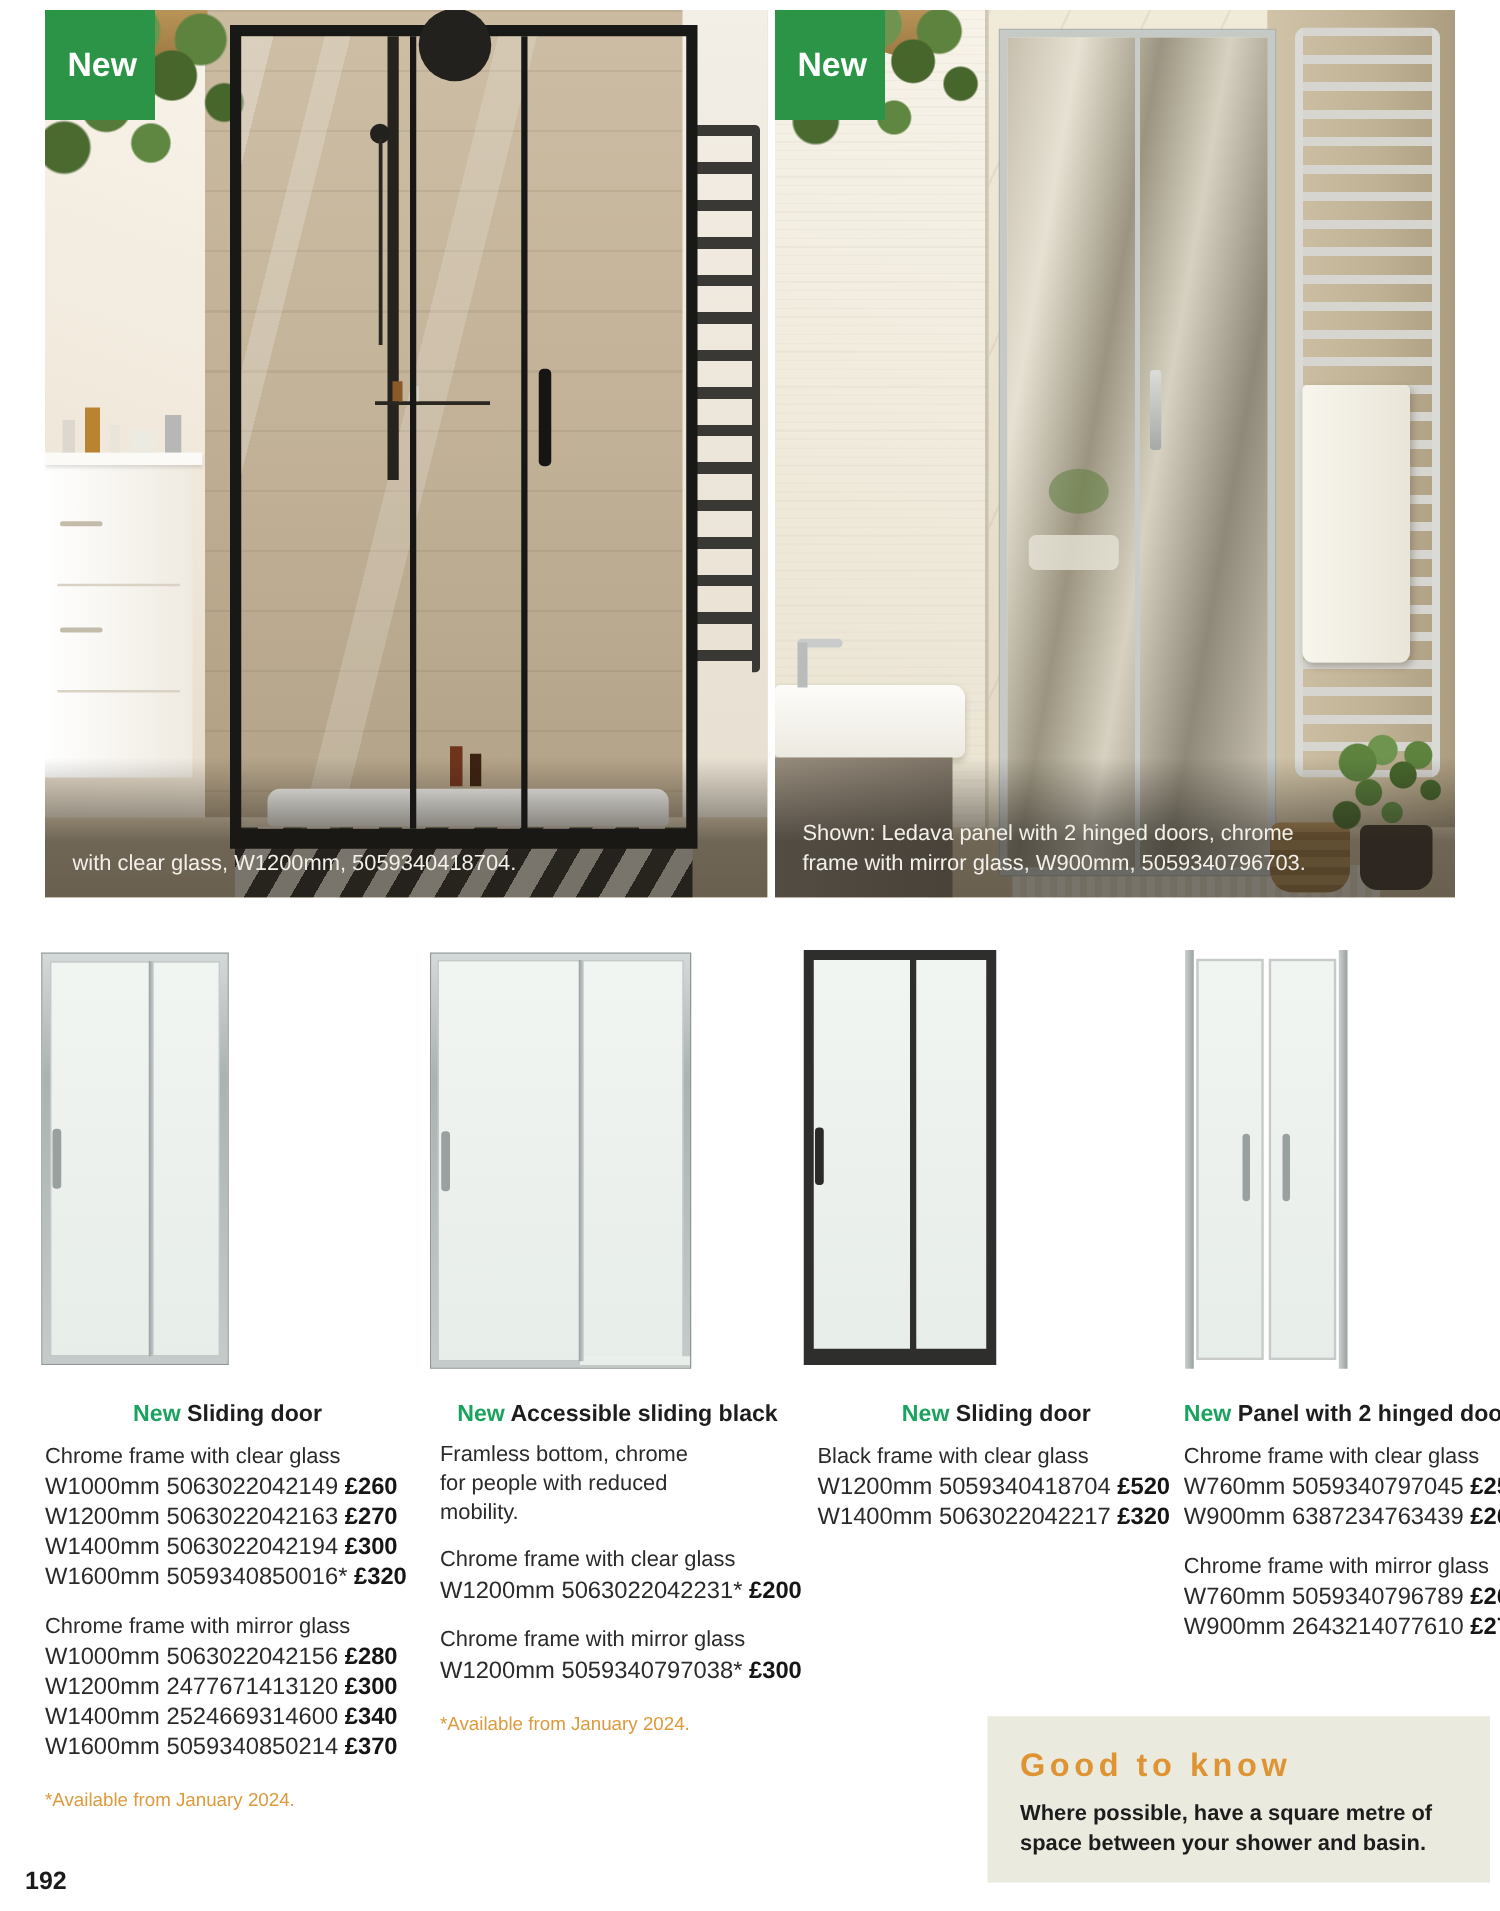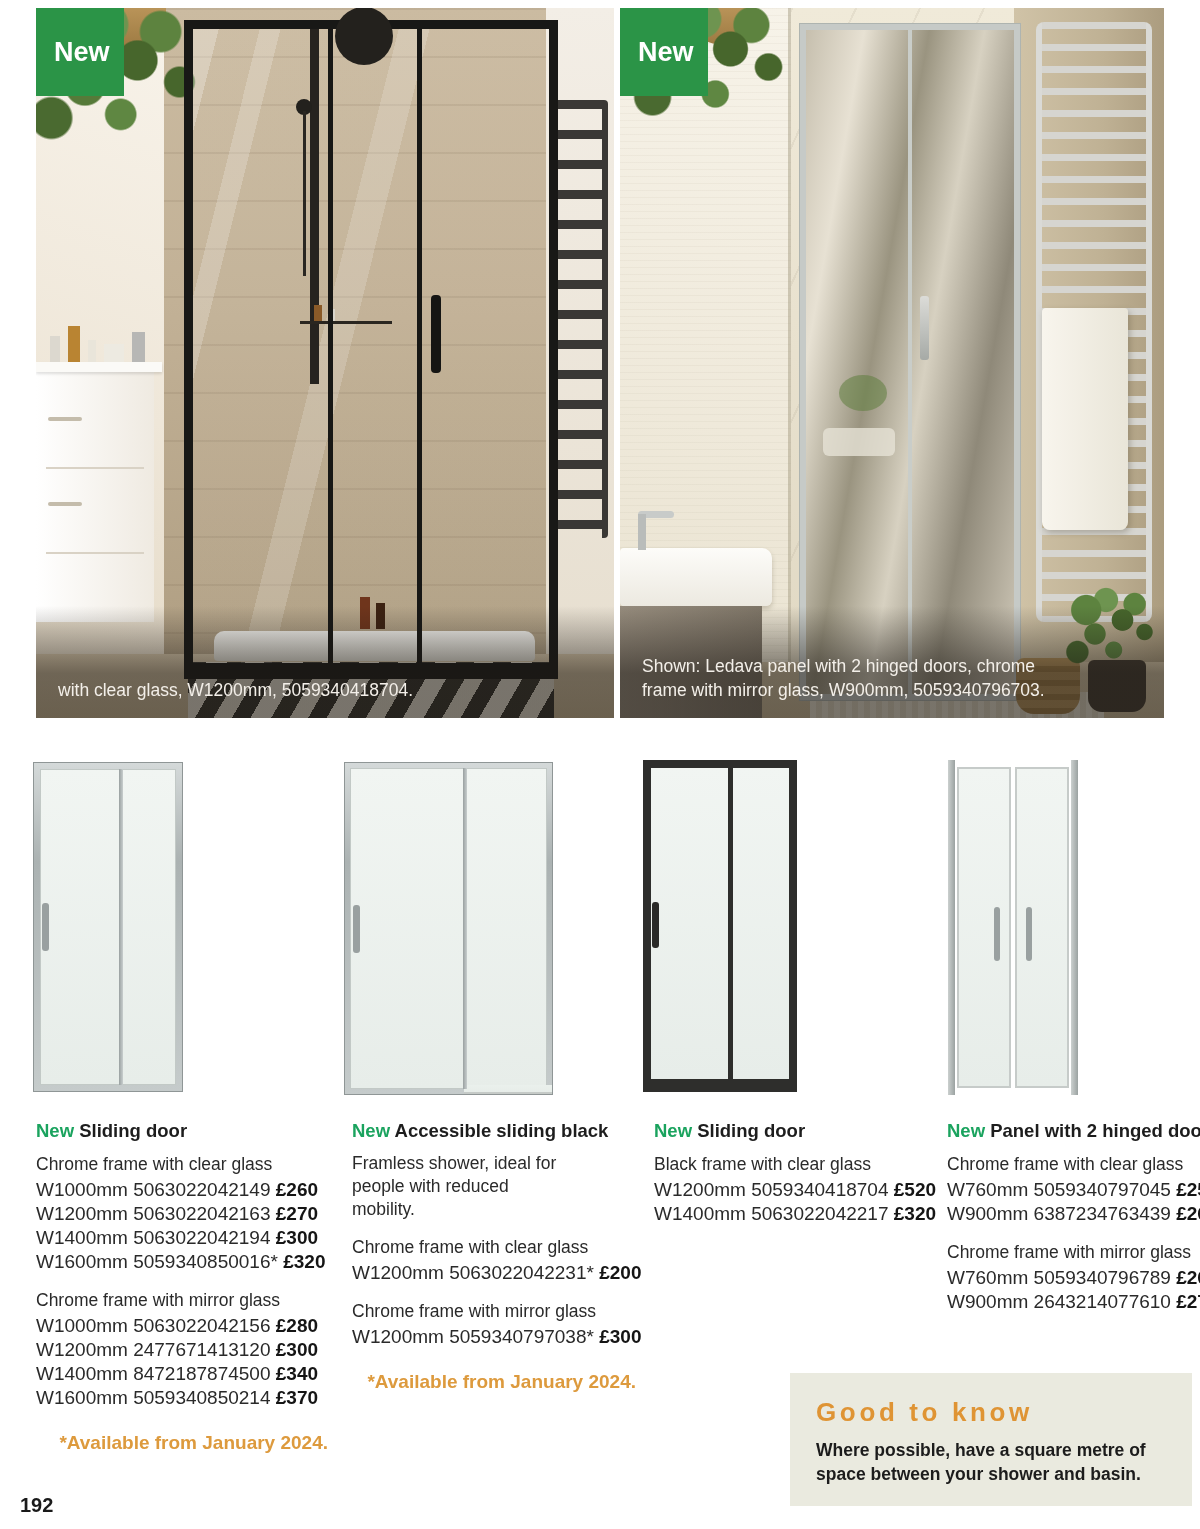--- a/index.html
+++ b/index.html
@@ -133,28 +133,28 @@
   #door2{left:344px;top:762px;width:209px;height:333px;}
   #door2 .cut{position:absolute;right:1px;bottom:1px;width:42%;height:7px;border-bottom:2px solid #c5cac7;
     background:linear-gradient(180deg,#eaf0ec,#e7ede9);}
   #door3{left:643px;top:760px;width:154px;height:332px;}
   #door3 .d-glass{inset:8px 8px 13px 8px;border:none;}
   #door4{left:948px;top:760px;width:130px;height:335px;}
   .d4glass{position:absolute;top:7px;bottom:7px;border:2px solid #c6cbc9;}
 
   
   .pcol{position:absolute;top:1120px;}
-  .ptitle{margin:0 0 10px 0;font-size:18.5px;font-weight:bold;color:#1d1d1d;white-space:nowrap;}
+  .ptitle{margin:0 0 10px 0;font-size:18.5px;font-weight:bold;color:#1d1d1d;white-space:nowrap;text-align:center;}
   .new{font-weight:bold;}
   .gname{font-size:17.5px;line-height:24px;margin:14px 0 2px 0;color:#2a2a2a;}
   .ptitle + .gname, .ptitle + .desc{margin-top:0;}
   .prow{font-size:19px;line-height:24px;margin:0;white-space:nowrap;color:#2a2a2a;}
   .prow b{color:#151515;}
   .desc{font-size:17.5px;line-height:23px;margin:0 0 8px 0;max-width:218px;color:#2a2a2a;}
-  .note{font-size:19px;font-weight:bold;margin-top:22px;text-align:right;}
+  .note{font-size:15px;font-weight:normal;margin-top:22px;}
 
   
   .gtk{position:absolute;left:790px;top:1331px;width:402px;height:133px;box-sizing:border-box;
     padding:24px 26px 0 26px;}
   .gtk h2{margin:0;font-size:26px;font-weight:bold;letter-spacing:.14em;}
   .gtk p{margin:10px 0 0 0;font-size:17.5px;font-weight:bold;line-height:1.38;color:#1c1c1c;max-width:352px;}
 
   .pagenum{position:absolute;left:20px;bottom:12px;font-size:20px;font-weight:bold;color:#1a1a1a;}
 </style>
 </head>
@@ -279,31 +279,31 @@
     <span>Sliding door</span>
   </h3>
   <p class="gname">Chrome frame with clear glass</p>
   <p class="prow"><span>W1000mm 5063022042149</span> <b>£260</b></p>
   <p class="prow"><span>W1200mm 5063022042163</span> <b>£270</b></p>
   <p class="prow"><span>W1400mm 5063022042194</span> <b>£300</b></p>
   <p class="prow"><span>W1600mm 5059340850016*</span> <b>£320</b></p>
   <p class="gname">Chrome frame with mirror glass</p>
   <p class="prow"><span>W1000mm 5063022042156</span> <b>£280</b></p>
   <p class="prow"><span>W1200mm 2477671413120</span> <b>£300</b></p>
-  <p class="prow"><span>W1400mm 8472187874500</span> <b>£340</b></p>
+  <p class="prow"><span>W1400mm 2524669314600</span> <b>£340</b></p>
   <p class="prow"><span>W1600mm 5059340850214</span> <b>£370</b></p>
   <p class="note" style="color: rgb(221, 154, 61);">*Available from January 2024.</p>
 </div>
 
 <div class="pcol" style="left:352px;width:284px;">
   <h3 class="ptitle">
     <span class="new" style="color: rgb(26, 163, 94);">New</span>
     <span>Accessible sliding black</span>
   </h3>
-  <p class="desc">Framless shower, ideal for people with reduced mobility.</p>
+  <p class="desc">Framless bottom, chrome for people with reduced mobility.</p>
   <p class="gname">Chrome frame with clear glass</p>
   <p class="prow"><span>W1200mm 5063022042231*</span> <b>£200</b></p>
   <p class="gname">Chrome frame with mirror glass</p>
   <p class="prow"><span>W1200mm 5059340797038*</span> <b>£300</b></p>
   <p class="note" style="color: rgb(221, 154, 61);">*Available from January 2024.</p>
 </div>
 
 <div class="pcol" style="left:654px;width:286px;">
   <h3 class="ptitle">
     <span class="new" style="color: rgb(26, 163, 94);">New</span>

